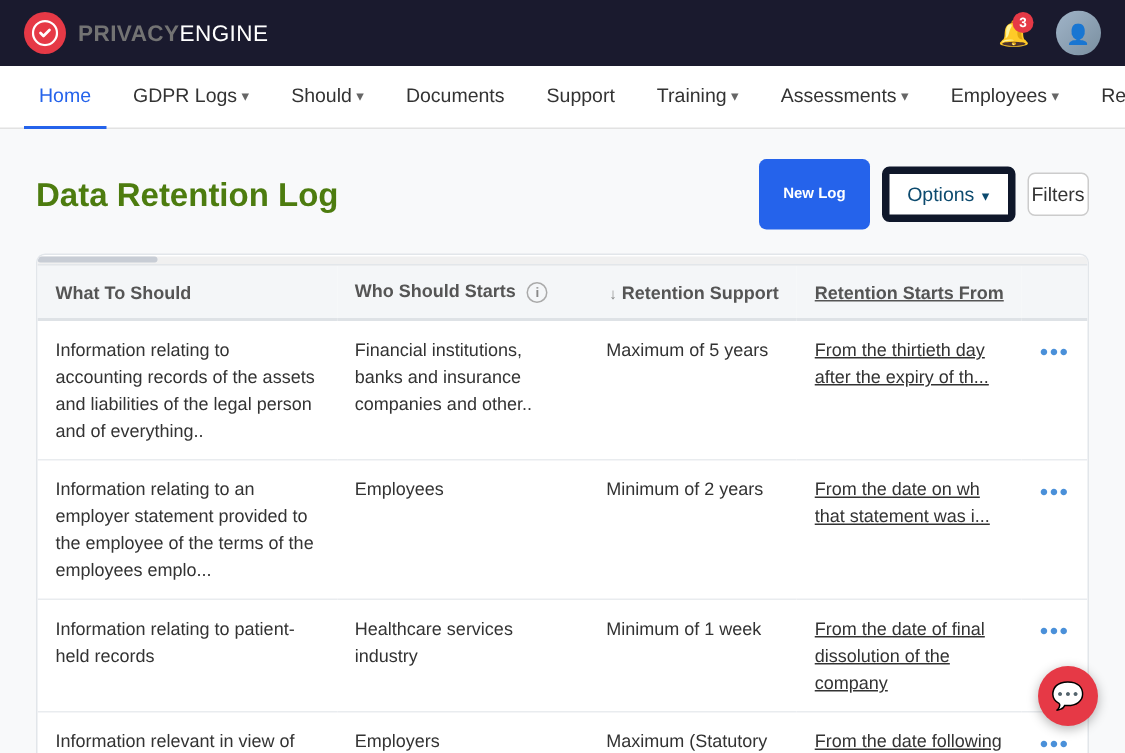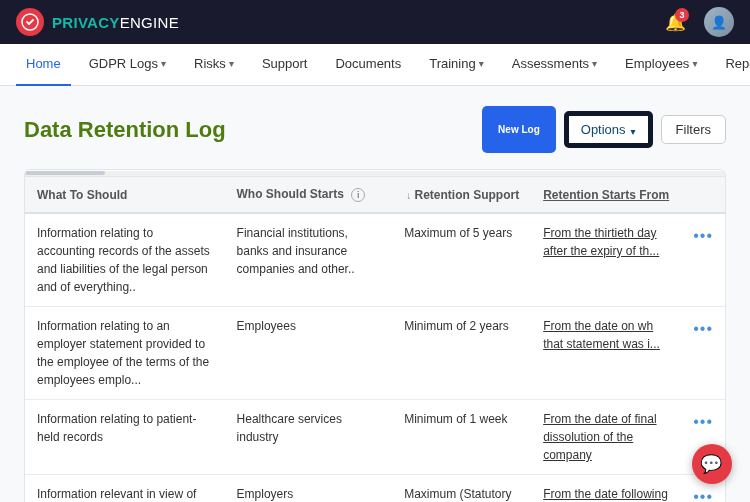--- a/index.html
+++ b/index.html
@@ -150,21 +150,21 @@
       cursor: pointer;
       display: flex;
       align-items: flex-end;
       gap: 5px;
     }
     .btn-filters {
       background: #fff;
       color: #333;
       border: 1px solid #ccc;
       border-radius: 5px;
-      padding: 6px 14px;
+      padding: 6px 2px;
       font-size: 13px;
       cursor: pointer;
     }
 
     
     .table-wrapper {
       background: #fff;
       border: 1px solid #e2e6ea;
       border-radius: 6px;
       overflow: hidden;
@@ -258,21 +258,21 @@
 
 <div class="top-bar">
   <div class="logo-area">
     <div class="logo-icon">
       <svg width="18" height="18" viewBox="0 0 18 18" fill="none">
         <circle cx="9" cy="9" r="8" stroke="white" stroke-width="1.5"></circle>
         <path d="M6 9 L8 11 L12 7" stroke="white" stroke-width="1.8" stroke-linecap="round" stroke-linejoin="round"></path>
       </svg>
     </div>
     <div class="logo-text">
-      <span style="font-weight:700; color:#14b8a6;text-align:center;">PRIVACY</span><span style="font-weight:300; color:#fff;">ENGINE</span>
+      <span style="font-weight:700; color:#737373;text-align:center;">PRIVACY</span><span style="font-weight:300; color:#fff;">ENGINE</span>
     </div>
   </div>
   <div class="top-bar-right">
     <div class="notif-btn">
       <span class="notif-bell">🔔</span>
       <span class="notif-badge">3</span>
     </div>
     <div class="avatar">
       <div class="avatar-inner">👤</div>
     </div>
@@ -281,28 +281,28 @@
 
 <div class="nav-bar">
   <div class="nav-item active">
     <span>Home</span>
   </div>
   <div class="nav-item">
     <span>GDPR Logs</span>
     <span class="nav-chevron">▾</span>
   </div>
   <div class="nav-item">
-    <span>Risks</span>
+    <span>Should</span>
     <span class="nav-chevron">▾</span>
   </div>
   <div class="nav-item">
+    <span>Documents</span>
+  </div>
+  <div class="nav-item">
     <span>Support</span>
-  </div>
-  <div class="nav-item">
-    <span>Documents</span>
   </div>
   <div class="nav-item">
     <span>Training</span>
     <span class="nav-chevron">▾</span>
   </div>
   <div class="nav-item">
     <span>Assessments</span>
     <span class="nav-chevron">▾</span>
   </div>
   <div class="nav-item">

